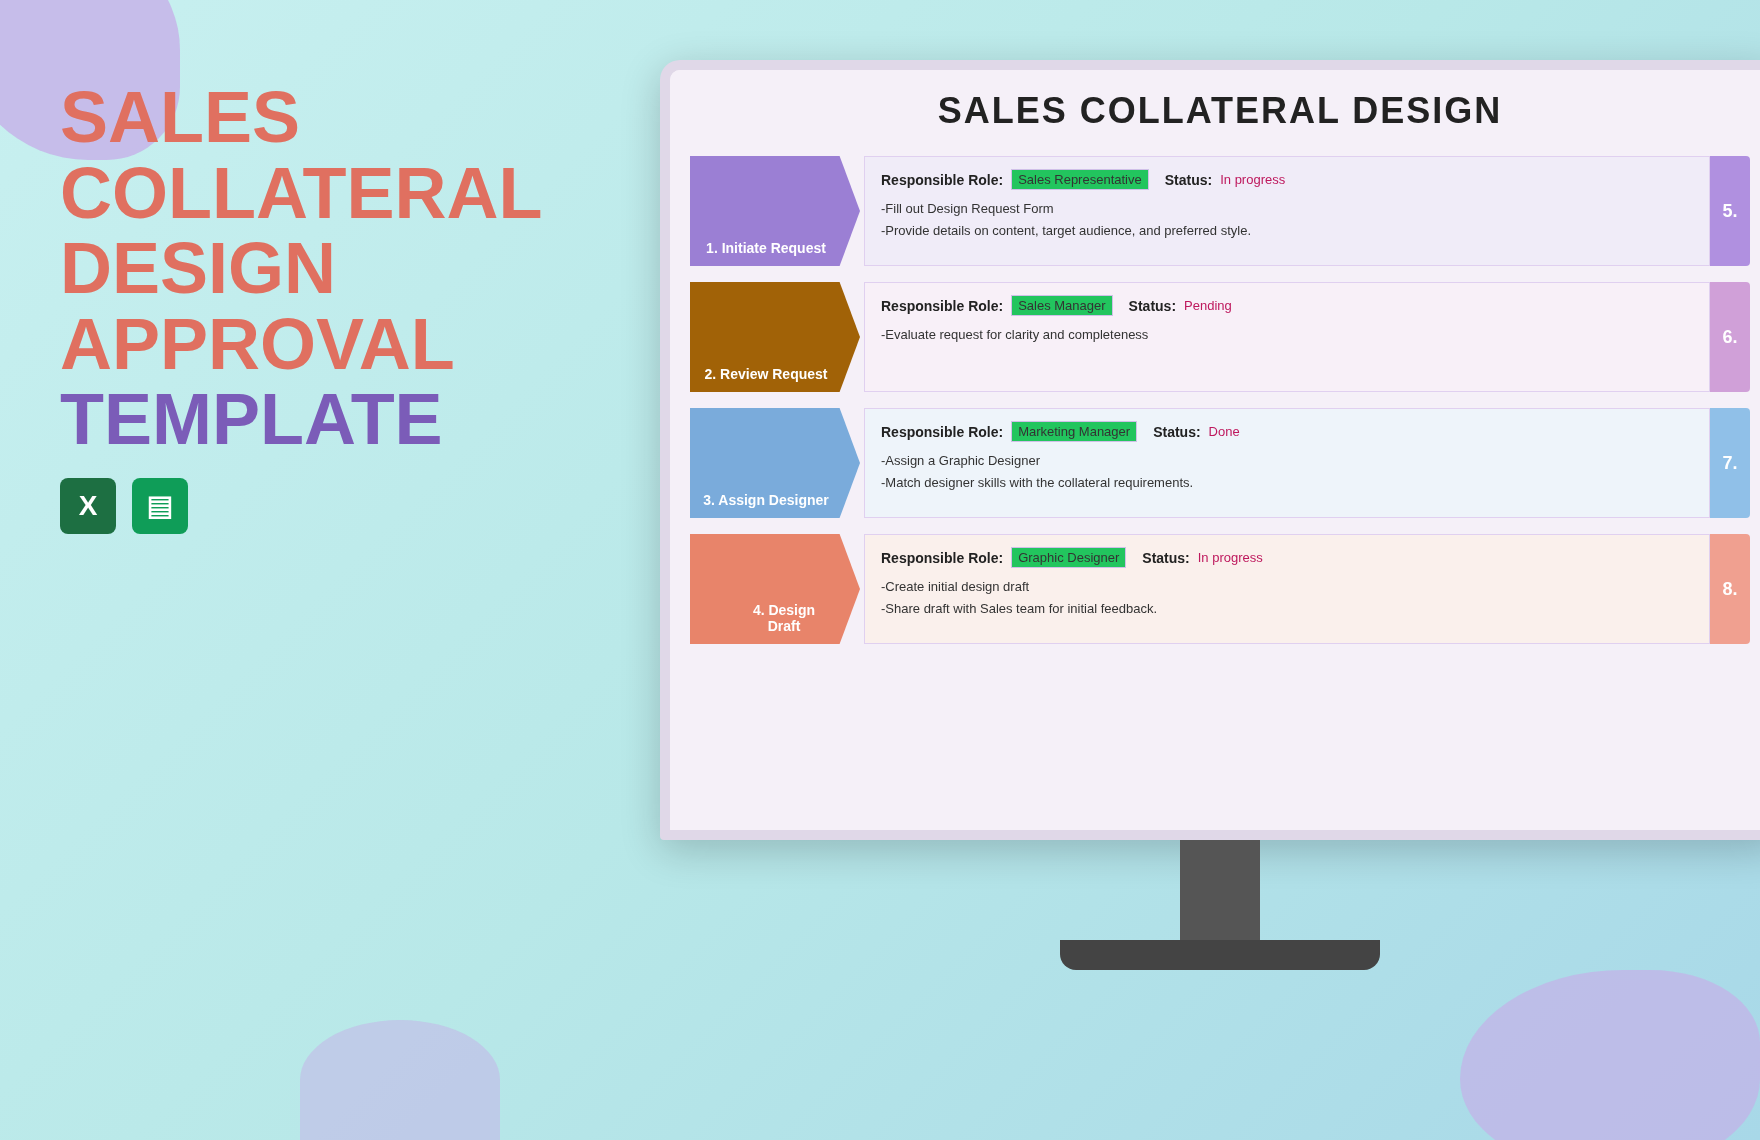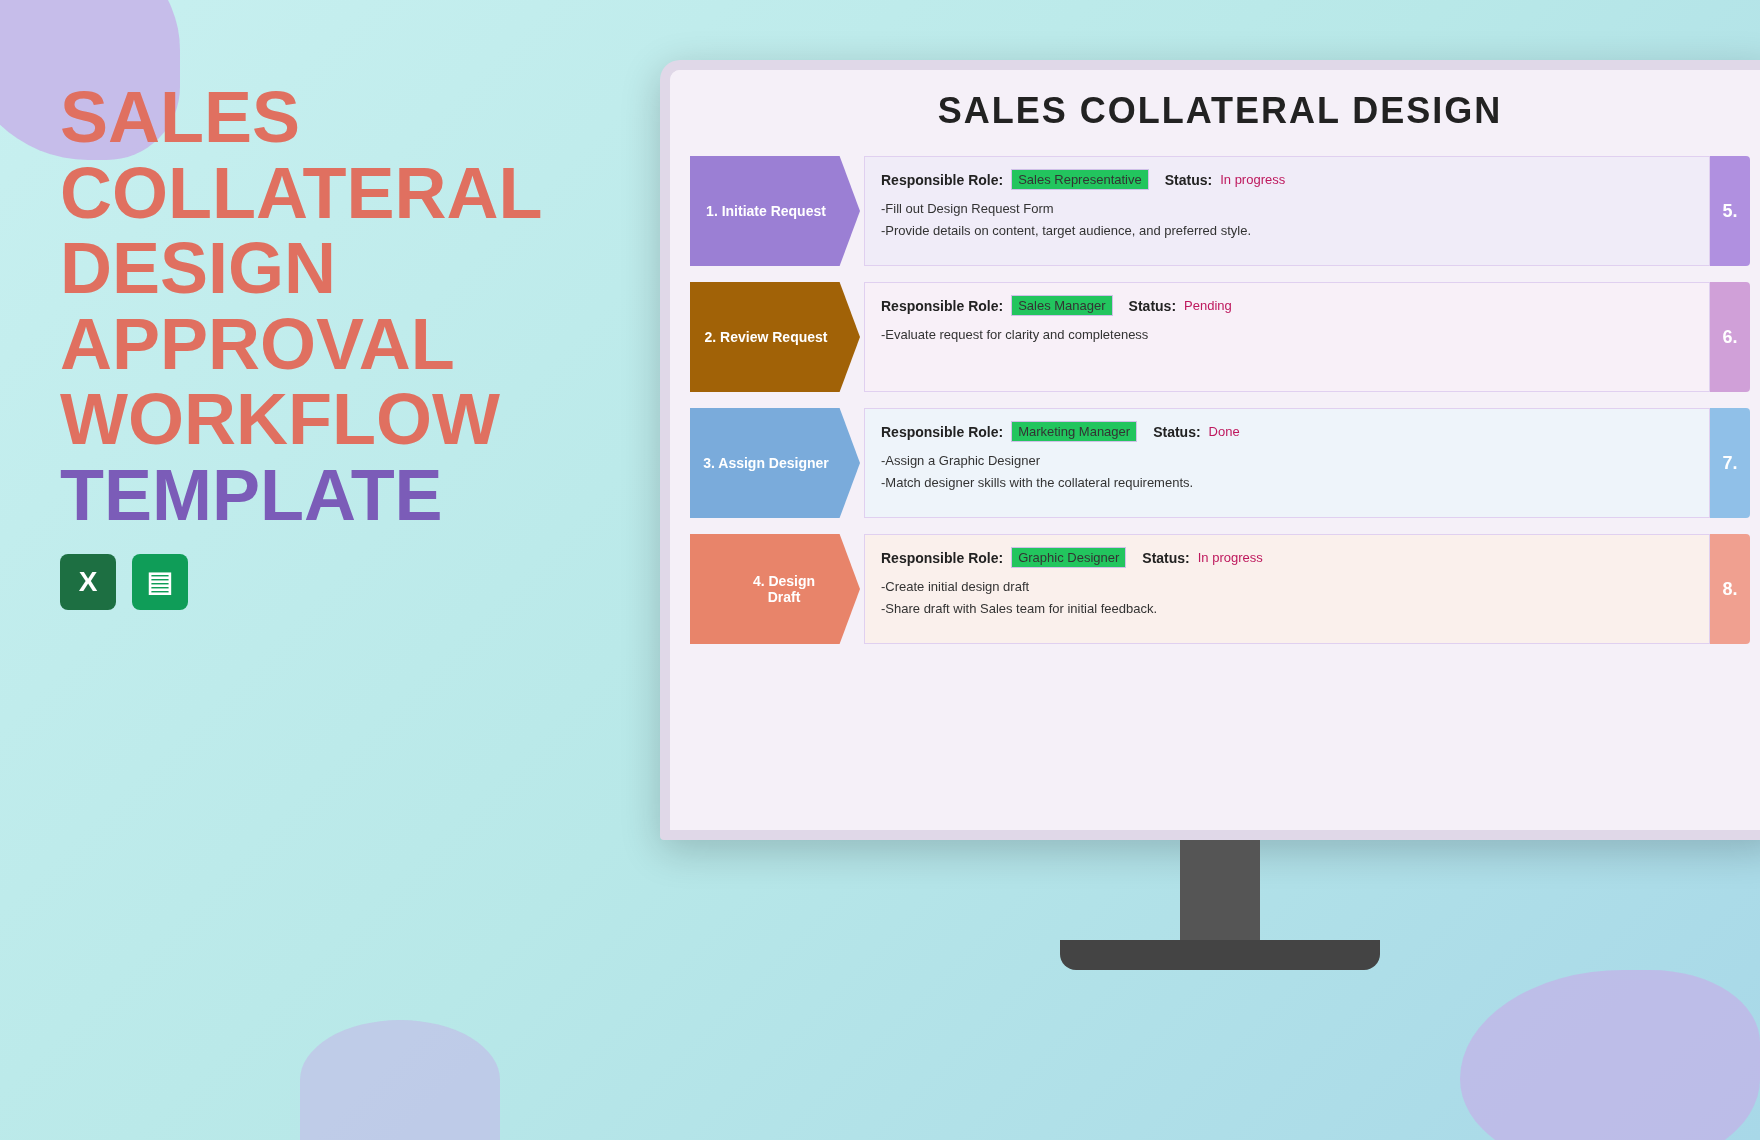--- a/index.html
+++ b/index.html
@@ -157,21 +157,21 @@
       display: flex;
       align-items: stretch;
       margin-bottom: 16px;
       min-height: 110px;
     }
 
     .step-arrow {
       width: 170px;
       min-width: 170px;
       display: flex;
-      align-items: center;
+      align-items: flex-end;
       justify-content: center;
       color: white;
       font-size: 14px;
       font-weight: bold;
       text-align: center;
       position: relative;
       clip-path: polygon(0 0, 88% 0, 100% 50%, 88% 100%, 0 100%);
       padding: 10px 30px 10px 12px;
     }
 
@@ -257,21 +257,20 @@
 <div class="blob-top-left"></div>
 <div class="blob-bottom-right"></div>
 <div class="blob-bottom-left"></div>
 
 <div class="left-panel">
   <div class="main-title">
     <div class="title-sales">SALES</div>
     <div class="title-collateral">COLLATERAL</div>
     <div class="title-design">DESIGN</div>
     <div class="title-approval">APPROVAL</div>
-    <div class="title-workflow">WORKFLOW</div>
     <div class="title-template">TEMPLATE</div>
   </div>
   <div class="icons-row">
     <div class="app-icon excel-icon">X</div>
     <div class="app-icon sheets-icon">▤</div>
   </div>
 </div>
 
 <div class="monitor-wrapper">
   <div class="monitor-screen">

